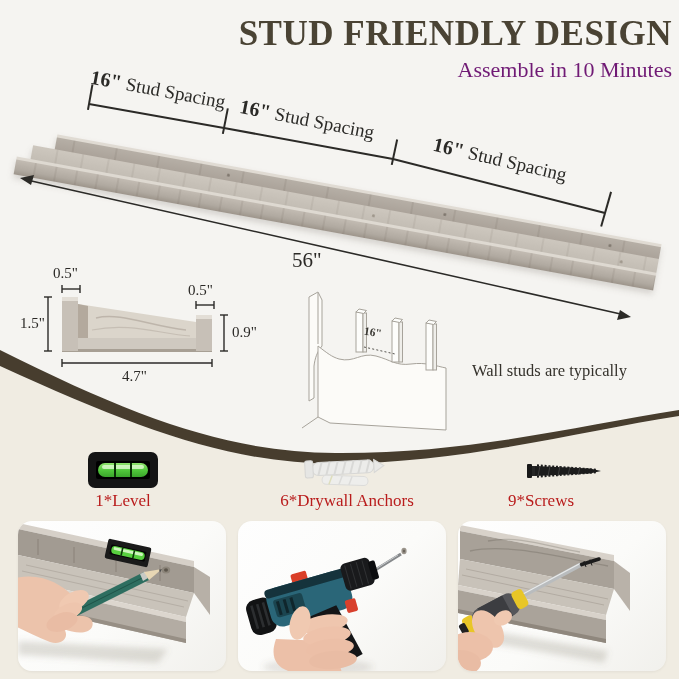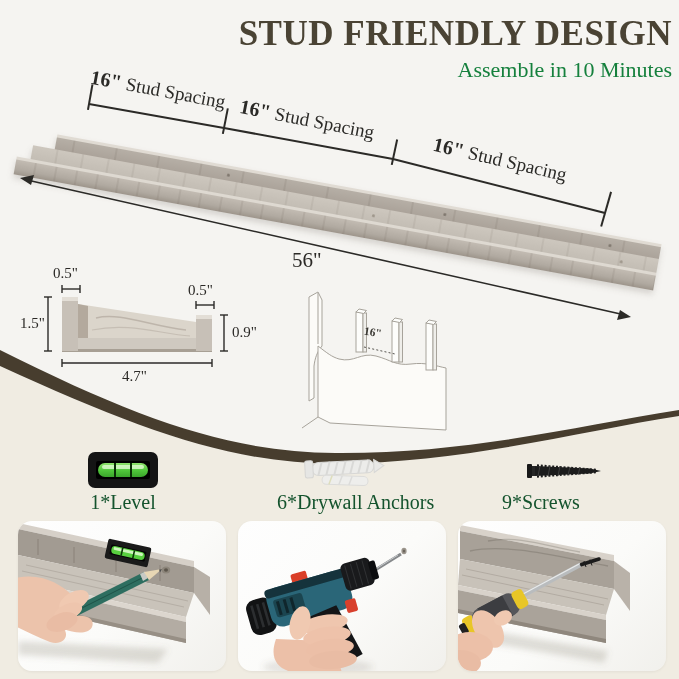--- a/index.html
+++ b/index.html
@@ -4,21 +4,21 @@
 <style>
   html,body{margin:0;padding:0;background:#e8e6e1;}
   #stage{position:relative;width:679px;height:679px;background:#f5f4f1;overflow:hidden;
          font-family:Liberation Serif, serif;color:#2b2a27;}
   #stage *{box-sizing:border-box;}
   .abs{position:absolute;}
   svg{display:block;}
 
   
   .title{right:7px;top:14px;font-size:35px;font-weight:bold;letter-spacing:.5px;color:#4a4334;white-space:nowrap;}
-  .subtitle{right:7px;top:57px;font-size:22px;color:#15803d;white-space:nowrap;}
+  .subtitle{right:7px;top:57px;font-size:22px;color:#701a75;white-space:nowrap;}
 
   
   .studlab{width:160px;text-align:center;font-size:19px;color:#2b2a27;white-space:nowrap;}
   .studlab b{font-size:20px;}
 
   
   .shelf{left:22px;top:128px;width:650px;height:47px;transform:rotate(10.3deg);transform-origin:0 0;
          filter:drop-shadow(0 4px 3px rgba(70,62,52,.18));}
   .shelf .row{position:relative;}
   .r1{height:3px;margin-left:36px;background:#e0dbd3;}
@@ -37,21 +37,21 @@
 
   
   .dim{font-size:15px;color:#2b2926;white-space:nowrap;}
   .len56{left:292px;top:248px;font-size:21px;color:#2b2926;}
 
   
   .note{left:472px;top:360px;font-size:16.5px;line-height:21.5px;color:#35322c;white-space:nowrap;}
   .stud16{left:364px;top:326px;font-size:11.5px;font-weight:bold;transform:rotate(9deg);color:#3a3833;}
 
   
-  .hwlab{font-size:20px;color:#14532d;text-align:center;white-space:nowrap;}
+  .hwlab{font-size:17px;color:#b91c1c;text-align:center;white-space:nowrap;}
   .level{left:88px;top:452px;width:70px;height:36px;background:#141414;border-radius:7px;}
   .level .slot{position:absolute;left:8px;top:9px;width:54px;height:18px;background:#000;border-radius:2px;}
   .level .vial{position:absolute;left:10px;top:11px;width:50px;height:14px;border-radius:7px;
                background:linear-gradient(#8fe36d,#4fc53a 55%,#3aa52b);}
   .level .shine{position:absolute;left:14px;top:12.5px;width:42px;height:4px;border-radius:3px;background:rgba(235,255,220,.75);}
   .level .mk{position:absolute;top:11px;width:2px;height:14px;background:#0a2e06;}
 
   
   .photo{top:521px;width:208px;height:150px;border-radius:14px;overflow:hidden;
          background:linear-gradient(135deg,#fefefe 0%,#fbfbf9 55%,#f1f0ec 100%);
@@ -197,21 +197,21 @@
   <div class="abs len56">56"</div>
 
   <div class="abs dim" style="left:53px;top:265px">0.5"</div>
   <div class="abs dim" style="left:188px;top:282px">0.5"</div>
   <div class="abs dim" style="left:20px;top:315px">1.5"</div>
   <div class="abs dim" style="left:232px;top:324px">0.9"</div>
   <div class="abs dim" style="left:122px;top:368px">4.7"</div>
 
   <div class="abs stud16">16"</div>
   <div class="abs note">
-    <br>
+    <span>Wall studs are typically</span><br>
   </div>
 
   <div class="abs level">
     <div class="slot"></div>
     <div class="vial"></div>
     <div class="shine"></div>
     <div class="mk" style="left:26px"></div>
     <div class="mk" style="left:42px"></div>
   </div>
   <div class="abs hwlab" style="left:78px;top:491px;width:90px">1*Level</div>

